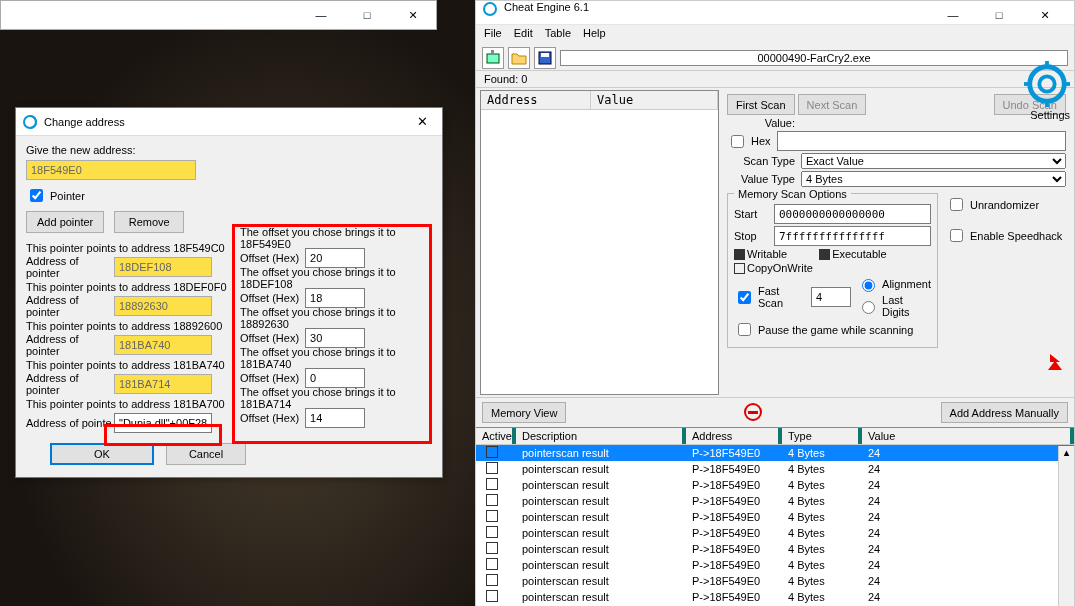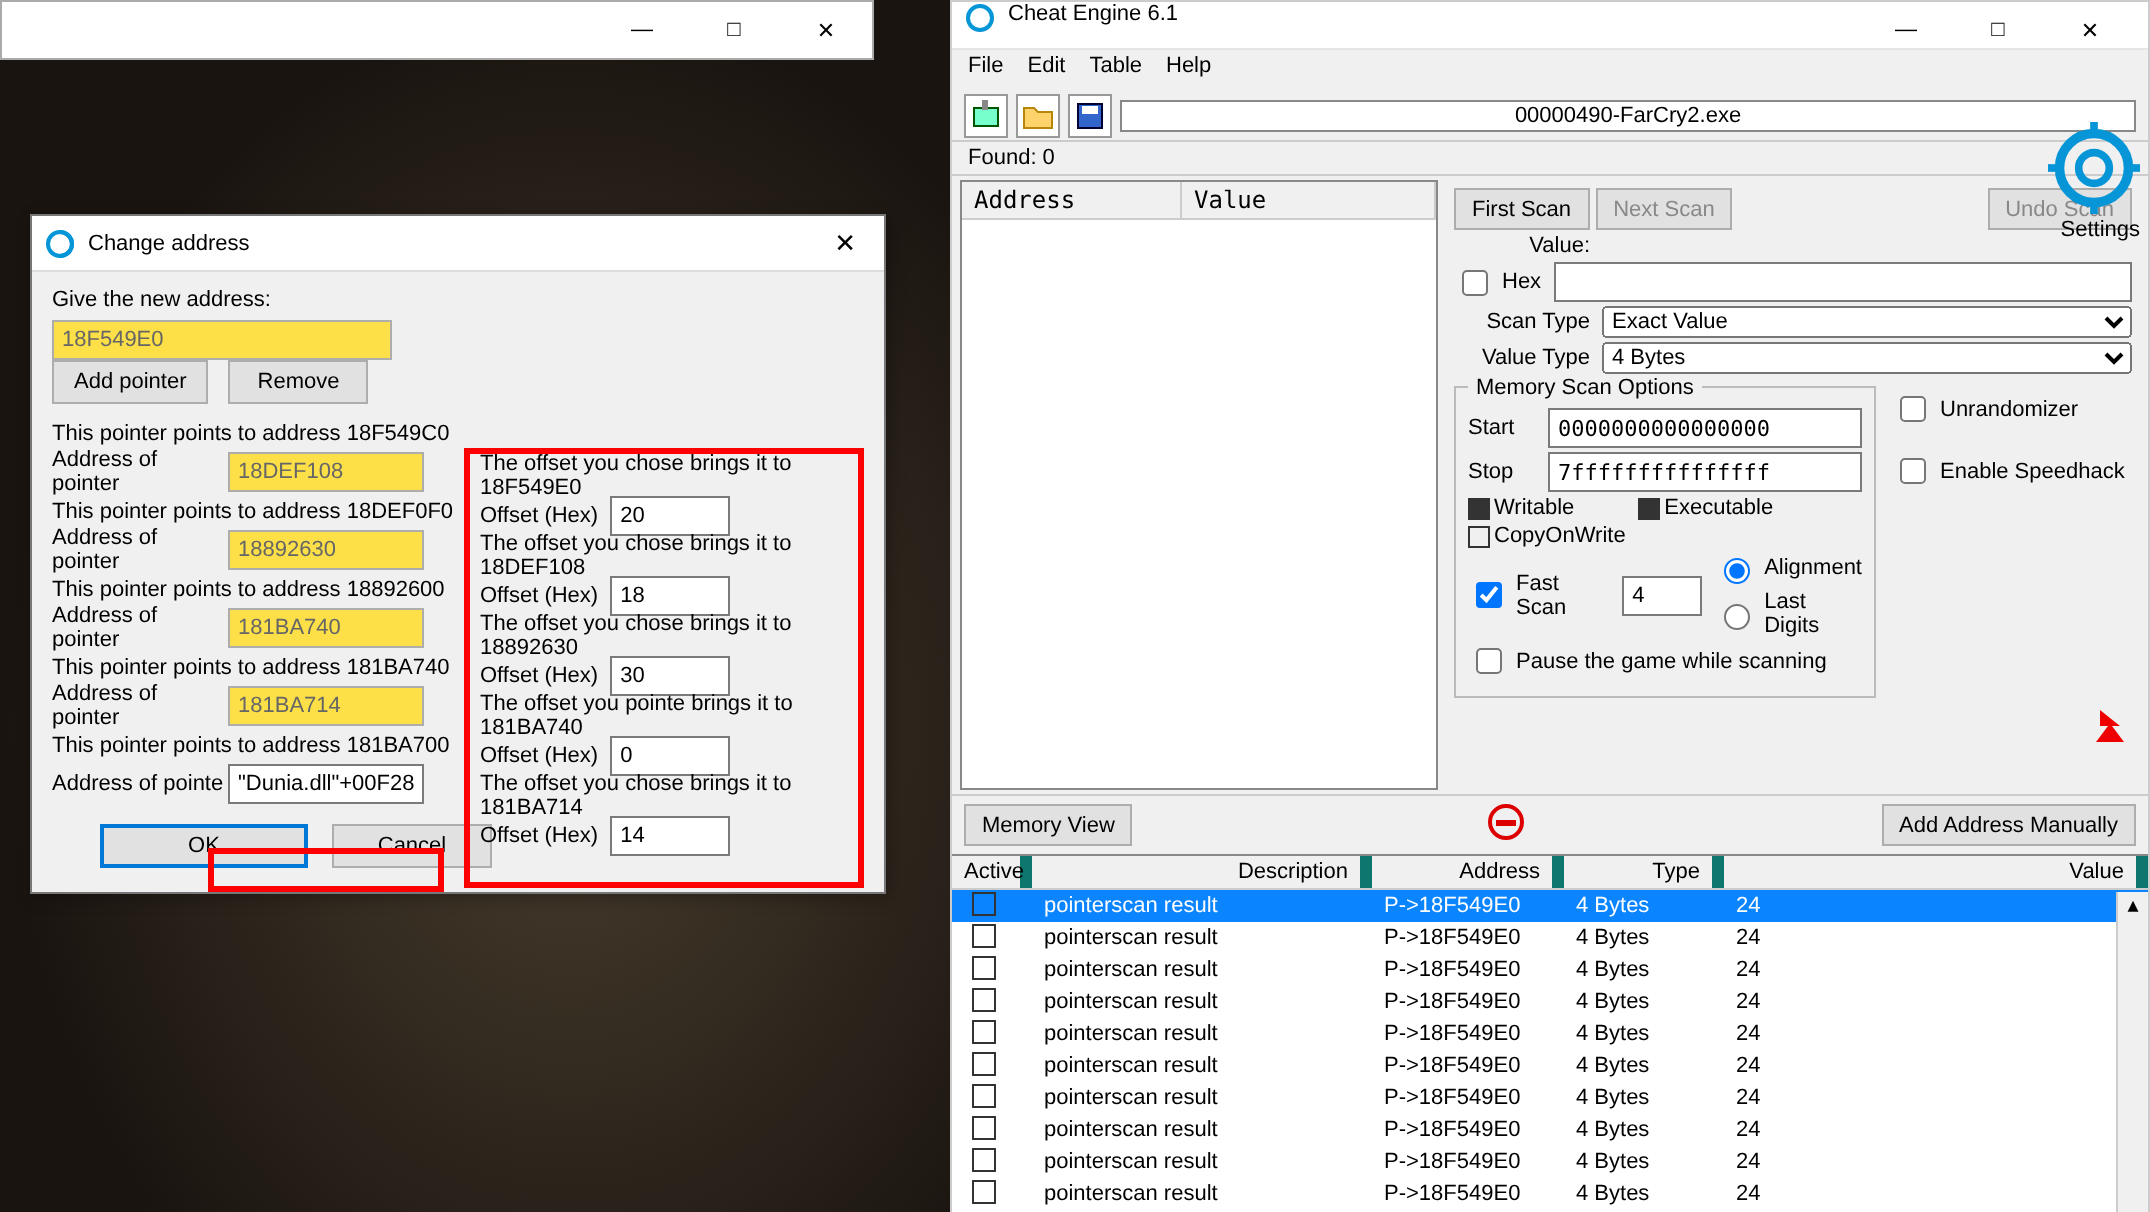--- a/index.html
+++ b/index.html
@@ -63,21 +63,21 @@
 .btn2 { background:#e1e1e1; border:1px solid #adadad; height:21px; padding:0 8px; }
 .btn2[disabled] { color:#888; }
 
 .memrow { display:flex; align-items:center; padding: 4px 6px; gap:6px; border-top:1px solid #ccc;}
 .redarr { width: 20px; height: 20px; }
 .noentry { width:18px; height:18px; border:2px solid #d00; border-radius:50%; position:relative; display:inline-block;}
 .noentry::after { content:""; position:absolute; left:2px; right:2px; top:6px; height:3px; background:#d00;}
 
 .tbl { height: 190px; background:#fff; border-top:1px solid #888; overflow:hidden; position:relative;}
 .tbl .hdr { display:flex; background:#f0f0f0; border-bottom:1px solid #ccc; }
-.tbl .hdr div { padding:2px 6px; border-right:6px solid #0f766e;text-align:right; }
+.tbl .hdr div { padding:2px 6px; border-right:4px solid #0f766e; }
 .tbl .r { display:flex; height:16px; align-items:center; }
 .tbl .r.sel { background:#0a84ff; color:#fff; }
 .tbl .r div { padding:0 6px; overflow:hidden; white-space:nowrap; }
 .cb { width:12px;height:12px;border:1px solid #333;display:inline-block;margin:0 4px;}
 .col-a{width:40px} .col-d{width:170px} .col-ad{width:96px} .col-t{width:80px} .col-v{flex:1}
 
 .logo { position:absolute; right:4px; top:60px; width:46px; height:46px; }
 .settings-lbl { position:absolute; right:4px; top:108px; font-size:11px; }
 
 svg.ceicon { width:16px; height:16px; }
@@ -100,20 +100,26 @@
     <svg class="ceicon" viewBox="0 0 16 16">
         <circle cx="8" cy="8" r="6" fill="none" stroke="#0696d7" stroke-width="2"></circle>
         <path d="M8 2 a6 6 0 0 1 0 12" fill="none" stroke="#0696d7" stroke-width="2"></path>
       </svg>
     <span style="margin-left:6px">Change address</span>
     <span class="x">✕</span>
   </div>
   <div class="dlg-body">
     <span class="lbl">Give the new address:</span>
     <input class="txt ro" style="width: 170px;" readonly="" value="18F549E0">
+    <div style="margin:6px 0">
+      <label class="chk">
+          <input type="checkbox" checked="" style="">
+          <span>Pointer</span>
+        </label>
+    </div>
     <div style="display:flex; gap:10px; margin-bottom:6px">
       <button class="btn">Add pointer</button>
       <button class="btn">Remove</button>
     </div>
 
     
     <div id="ptr-list">
         <div class="pt-line">This pointer points to address 18F549C0</div>
         <div class="addr-row">
           <span class="l">Address of pointer</span>
@@ -162,21 +168,21 @@
           <input class="txt ov" value="18" style="">
         </div>
         <div class="off-line">
           <span class="ot">The offset you chose brings it to 18892630</span>
         </div>
         <div class="off-line">
           <span class="ot">Offset (Hex)</span>
           <input class="txt ov" value="30" style="">
         </div>
         <div class="off-line">
-          <span class="ot">The offset you pointe brings it to 181BA740</span>
+          <span class="ot">The offset you chose brings it to 181BA740</span>
         </div>
         <div class="off-line">
           <span class="ot">Offset (Hex)</span>
           <input class="txt ov" value="0" style="">
         </div>
         <div class="off-line">
           <span class="ot">The offset you chose brings it to 181BA714</span>
         </div>
         <div class="off-line">
           <span class="ot">Offset (Hex)</span>

